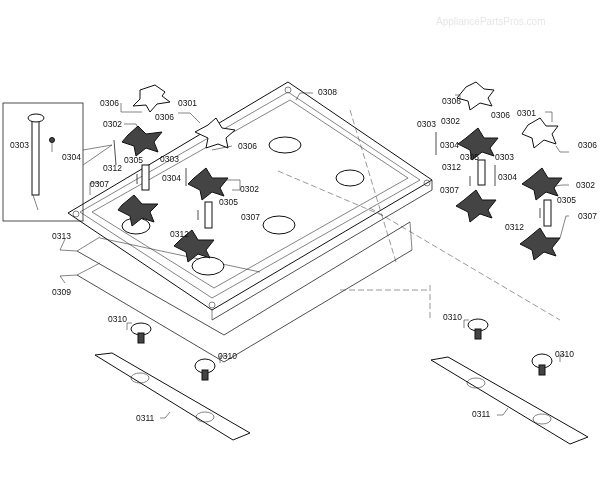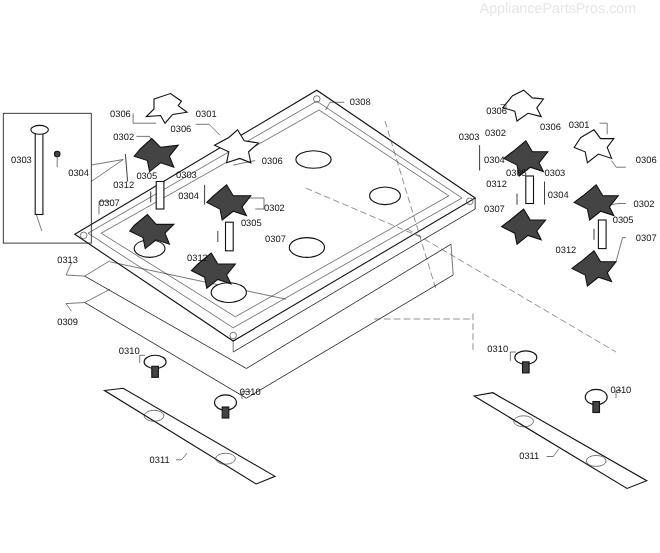--- a/index.html
+++ b/index.html
@@ -1,18 +1,18 @@
 <!DOCTYPE html>
 <html><head>
 <meta charset="utf-8">
 <style>
   html, body { margin:0; padding:0; background:#fff; }
   #stage { position:relative; width:600px; height:503px; overflow:hidden; background:#fff; font-family:"Liberation Sans", sans-serif; }
   svg { position:absolute; left:0; top:0; }
-  .watermark { position:absolute; left:436px; top:0; font-size:13px; color:#e6e6e6; font-family:"Liberation Sans", sans-serif;text-align:right; }
+  .watermark { position:absolute; left:436px; top:16px; font-size:10px; color:#e6e6e6; font-family:"Liberation Sans", sans-serif;text-align:right; }
   .lbl { font-family:"Liberation Sans", sans-serif; font-size:8.5px; fill:#111; }
   .ln { stroke:#222; stroke-width:0.8; fill:none; }
   .thin { stroke:#333; stroke-width:0.6; fill:none; }
   .dash { stroke:#555; stroke-width:0.6; fill:none; stroke-dasharray:6 3; }
   .part { stroke:#111; stroke-width:1; fill:#fff; }
   .dark { stroke:#111; stroke-width:1; fill:#444; }
 </style>
 </head>
 <body>
 

